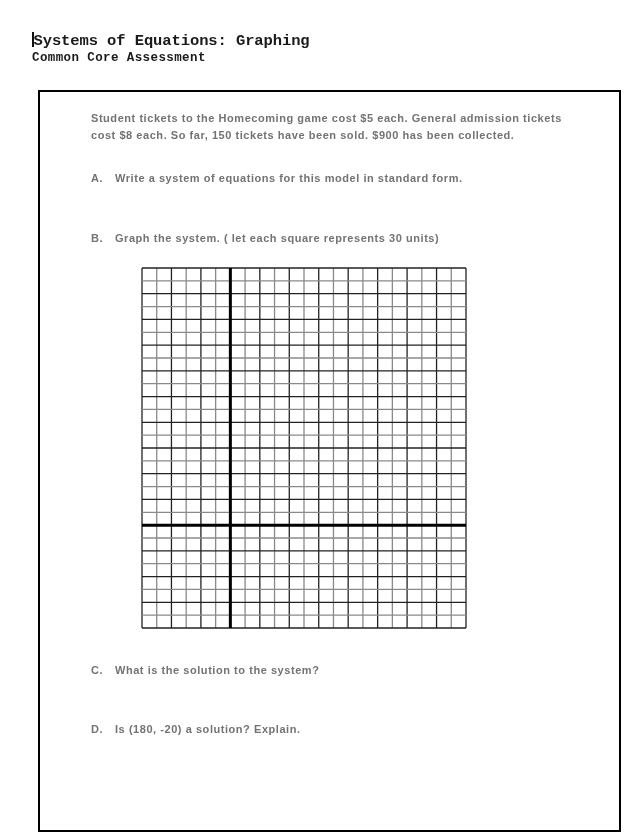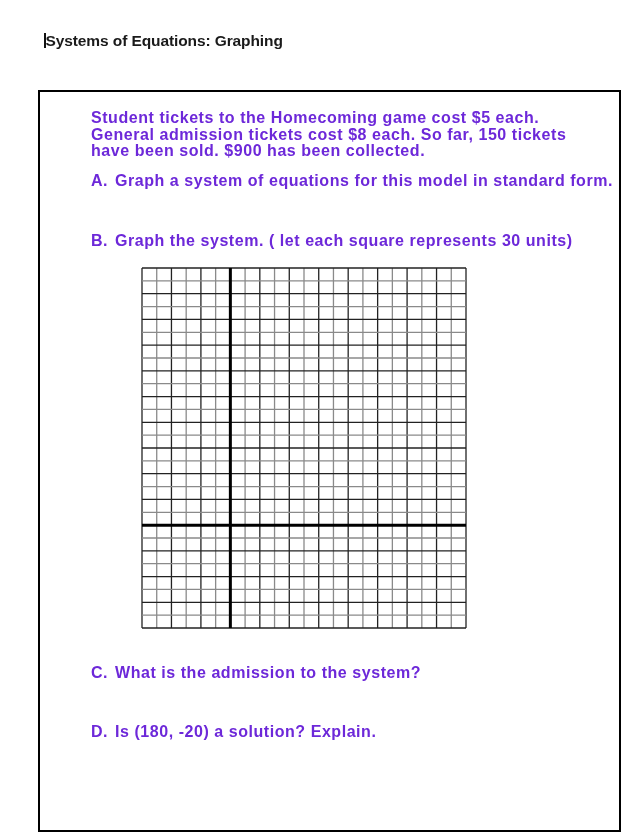--- a/index.html
+++ b/index.html
@@ -1,45 +1,46 @@
 <!DOCTYPE html>
 <html><head>
 <meta charset="utf-8">
 <style>
   html, body { margin: 0; padding: 0; background: #ffffff; }
   body { width: 644px; height: 832px; position: relative; overflow: hidden;
          font-family: "Liberation Sans", "DejaVu Sans", sans-serif; color: #111; }
-  .header { position: absolute; left: 44px; top: 32px; }
+  .header { position: absolute; left: 32px; top: 32px; font-family: Liberation Mono, monospace; }
   .title { font-size: 15.5px; font-weight: bold; color: #1a1a1a; letter-spacing: -0.1px; line-height: 18px; }
   .cursor-mark { display: inline-block; width: 1.5px; height: 15px; background: #111; vertical-align: -2px; margin-right: 0px; }
   .subtitle { font-size: 12.5px; font-weight: bold; color: #1a1a1a; letter-spacing: 0.4px; line-height: 16px; }
   .box { position: absolute; left: 38px; top: 90px; width: 579px; height: 738px; border: 2px solid #000; }
-  .content { position: absolute; left: 91px; font-size: 16px; font-weight: bold; letter-spacing: 0.55px; color: #6d28d9; }
+  .content { position: absolute; left: 91px; font-size: 11px; font-weight: bold; letter-spacing: 0.55px; color: #737373; }
   .para { top: 110px; width: 490px; line-height: 16.5px; }
   .q { white-space: nowrap; }
   .q .lbl { display: inline-block; width: 24px; }
   .qa { top: 172px; }
   .qb { top: 232px; }
   .qc { top: 664px; }
   .qd { top: 723px; }
   .grid { position: absolute; left: 141px; top: 267px; }
 </style>
 </head>
 <body>
 
 <div class="header">
   <div class="title"><span class="cursor-mark"></span><span>Systems of Equations: Graphing</span></div>
+  <div class="subtitle">Common Core Assessment</div>
 </div>
 
 <div class="box"></div>
 
 <div class="content para">Student tickets to the Homecoming game cost $5 each.  General admission tickets cost $8 each.  So far, 150 tickets have been sold.  $900 has been collected.</div>
 
 <div class="content q qa">
-  <span class="lbl">A.</span><span>Graph a system of equations for this model in standard form.</span>
+  <span class="lbl">A.</span><span>Write a system of equations for this model in standard form.</span>
 </div>
 
 <div class="content q qb">
   <span class="lbl">B.</span><span>Graph the system. ( let each square represents 30 units)</span>
 </div>
 
 <svg class="grid" width="326" height="363" viewBox="0 0 326 363">
   <g id="grid-lines">
       <line x1="1" x2="1" y1="1" y2="361" stroke="#222222" stroke-width="1.3"></line>
       <line x1="15.727272727272727" x2="15.727272727272727" y1="1" y2="361" stroke="#8a8a8a" stroke-width="1.3"></line>
@@ -92,18 +93,18 @@
       <line x1="1" x2="325" y1="322.42857142857144" y2="322.42857142857144" stroke="#8a8a8a" stroke-width="1.3"></line>
       <line x1="1" x2="325" y1="335.2857142857143" y2="335.2857142857143" stroke="#222222" stroke-width="1.3"></line>
       <line x1="1" x2="325" y1="348.14285714285717" y2="348.14285714285717" stroke="#8a8a8a" stroke-width="1.3"></line>
       <line x1="1" x2="325" y1="361" y2="361" stroke="#222222" stroke-width="1.3"></line>
     </g>
   <line id="y-axis" stroke="#000000" stroke-width="3" x1="89.36363636363636" x2="89.36363636363636" y1="1" y2="361"></line>
   <line id="x-axis" stroke="#000000" stroke-width="3" x1="1" x2="325" y1="258.14285714285717" y2="258.14285714285717"></line>
 </svg>
 
 <div class="content q qc">
-  <span class="lbl">C.</span><span>What is the admission to the system?</span>
+  <span class="lbl">C.</span><span>What is the solution to the system?</span>
 </div>
 
 <div class="content q qd">
   <span class="lbl">D.</span><span>Is (180, -20) a solution?  Explain.</span>
 </div>
 
 </body></html>

